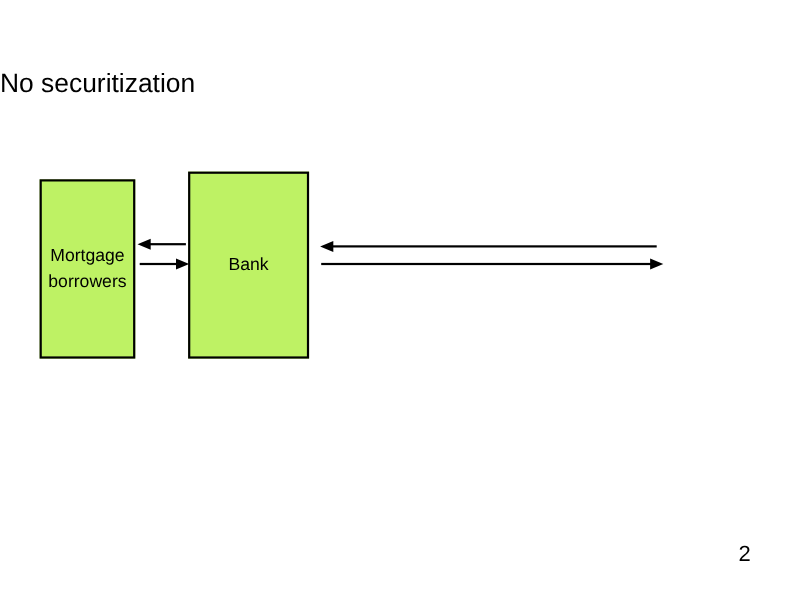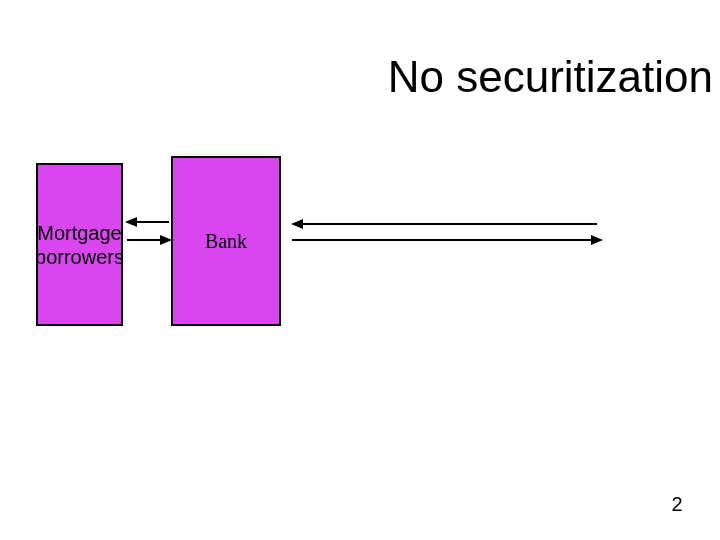--- a/index.html
+++ b/index.html
@@ -14,41 +14,41 @@
     background: #ffffff;
     font-family: "Liberation Sans", sans-serif;
     color: #000000;
     overflow: hidden;
   }
   .slide-title {
     position: absolute;
     left: 0;
     top: 56px;
     width: 713px;
-    text-align: right;
-    font-size: 44px;
+    text-align: left;
+    font-size: 24px;
     line-height: 42px;
     color: #000000;
     white-space: nowrap;
   }
   .node {
     position: absolute;
     border: 2px solid #000000;
     box-sizing: border-box;
-    background: #d946ef;
+    background: #bef264;
     display: flex;
     align-items: center;
     justify-content: center;
     text-align: center;
-    font-size: 20px;
+    font-size: 16px;
     line-height: 24px;
     color: #000000;
   }
   .node-borrowers { left: 36px;  top: 163px; width: 87px;  height: 163px; }
-  .node-bank      { left: 171px; top: 156px; width: 110px; height: 170px; font-family: Liberation Serif, serif; }
+  .node-bank      { left: 171px; top: 156px; width: 110px; height: 170px; }
   .node-investors { left: 603px; top: 157px; width: 109px; height: 169px; }
 
   .arrow { position: absolute; height: 10px; }
   .arrow .shaft {
     position: absolute;
     top: 4px;
     height: 2px;
     background: #000000;
   }
   .arrow .head {

